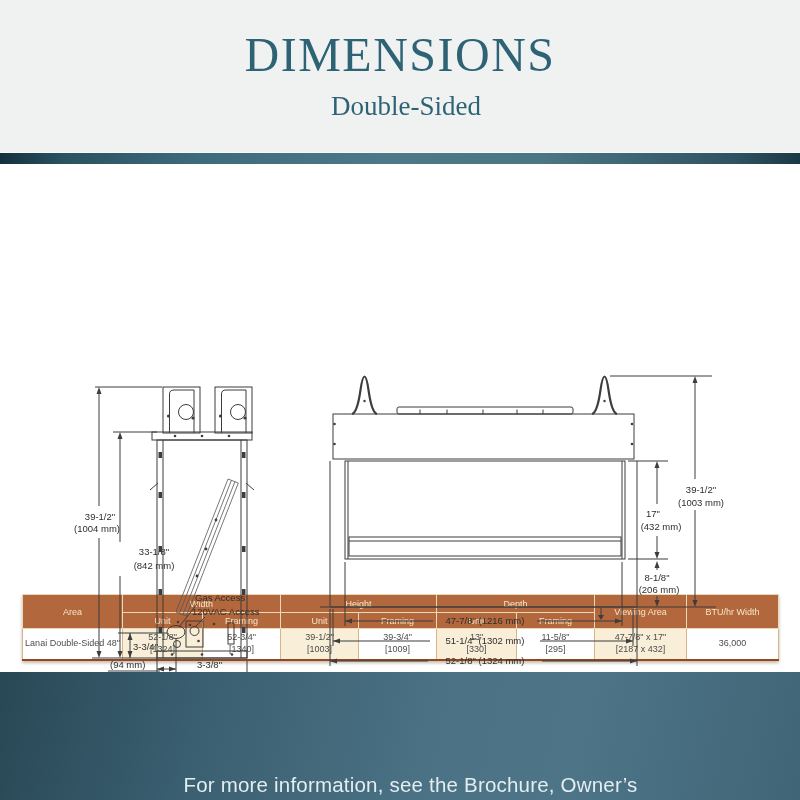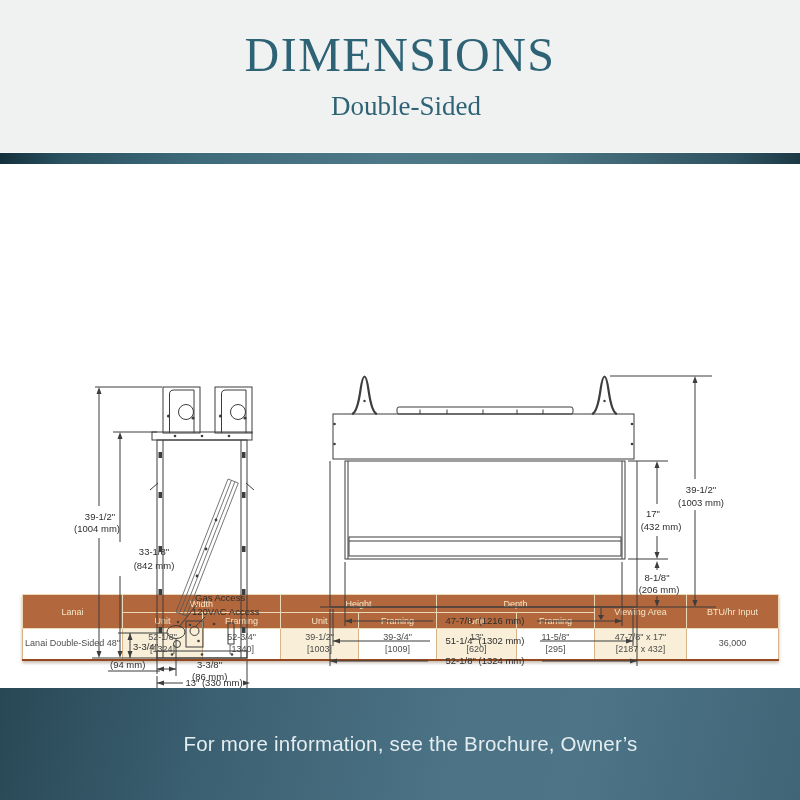--- a/index.html
+++ b/index.html
@@ -35,23 +35,23 @@
   table.spec th{background:#b2673c;color:#f4e6c8;font-weight:normal;font-size:9px;
     border:1px solid #e9d9b6;padding:1px 2px;}
   table.spec td{background:#fff;color:#4c4c4c;font-size:9px;line-height:1.3;
     border:1px solid #d9b488;padding:2px 2px;text-align:center;}
   table.spec td.cream{background:#f9efd8;}
   table.spec tr.h1 th{height:15px;}
   table.spec tr.h2 th{height:13px;}
   table.spec tr.data td{height:26px;}
 
   
-  .footer{position:absolute;left:0;right:0;bottom:0;height:112px;
+  .footer{position:absolute;left:0;right:0;bottom:0;height:128px;
     background:linear-gradient(102deg,#294856 0%,#3a5f70 25%,#4b7285 55%,#4d7487 72%,#406577 100%);
-    color:#e4edf0;display:flex;flex-direction:column;justify-content:center;
+    color:#e4edf0;display:flex;flex-direction:column;justify-content:flex-end;
     text-align:center;font-size:20.5px;line-height:30px;letter-spacing:0.2px;padding-left:21px;}
 </style>
 </head>
 <body>
 
 <div class="page">
 
   <div class="header">
     <h1 class="title">DIMENSIONS</h1>
     <div class="subtitle">Double-Sided</div>
@@ -270,26 +270,26 @@
           <col style="width:78px">
         <col style="width:78px">
           <col style="width:78px">
           <col style="width:80px">
         <col style="width:78px">
           <col style="width:92px">
           <col style="width:92px">
       </colgroup>
       <tbody>
           <tr class="h1">
-        <th rowspan="2">Lanai</th>
+        <th rowspan="2">Area</th>
         <th colspan="2">Width</th>
         <th colspan="2">Height</th>
         <th colspan="2">Depth</th>
         <th rowspan="2">Viewing Area</th>
-        <th rowspan="2">BTU/hr Input</th>
+        <th rowspan="2">BTU/hr Width</th>
       </tr>
       <tr class="h2">
         <th>Unit</th>
         <th>Framing</th>
         <th>Unit</th>
         <th>Framing</th>
         <th>Unit</th>
         <th>Framing</th>
       </tr>
       <tr class="data">
@@ -305,21 +305,21 @@
         <td class="cream">
           <div>39-1/2"</div>
           <div>[1003]</div>
         </td>
         <td>
           <div>39-3/4"</div>
           <div>[1009]</div>
         </td>
         <td class="cream">
           <div>13"</div>
-          <div>[620]</div>
+          <div>[330]</div>
         </td>
         <td>
           <div>11-5/8"</div>
           <div>[295]</div>
         </td>
         <td class="cream">
           <div>47-7/8" x 17"</div>
           <div>[2187 x 432]</div>
         </td>
         <td>36,000</td>

